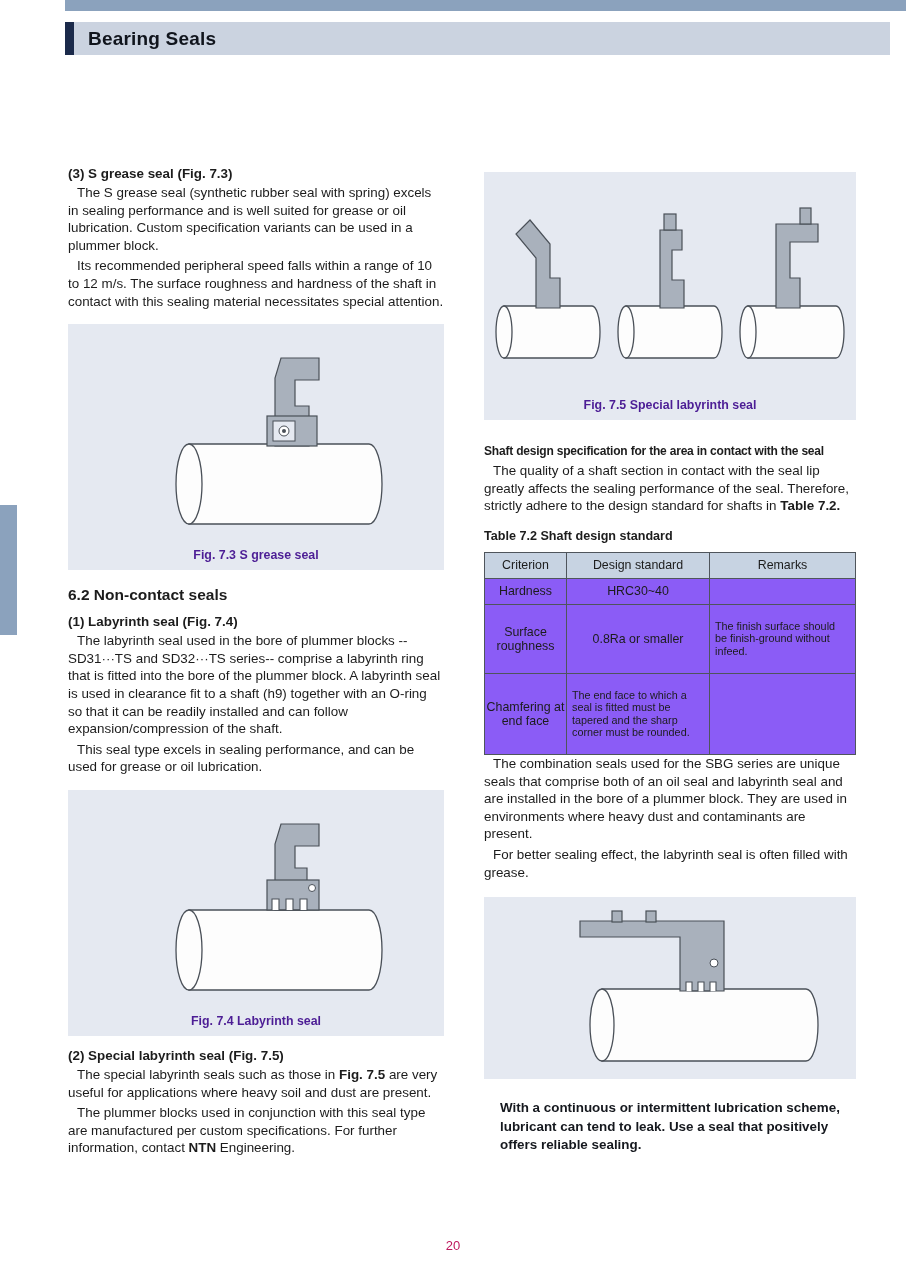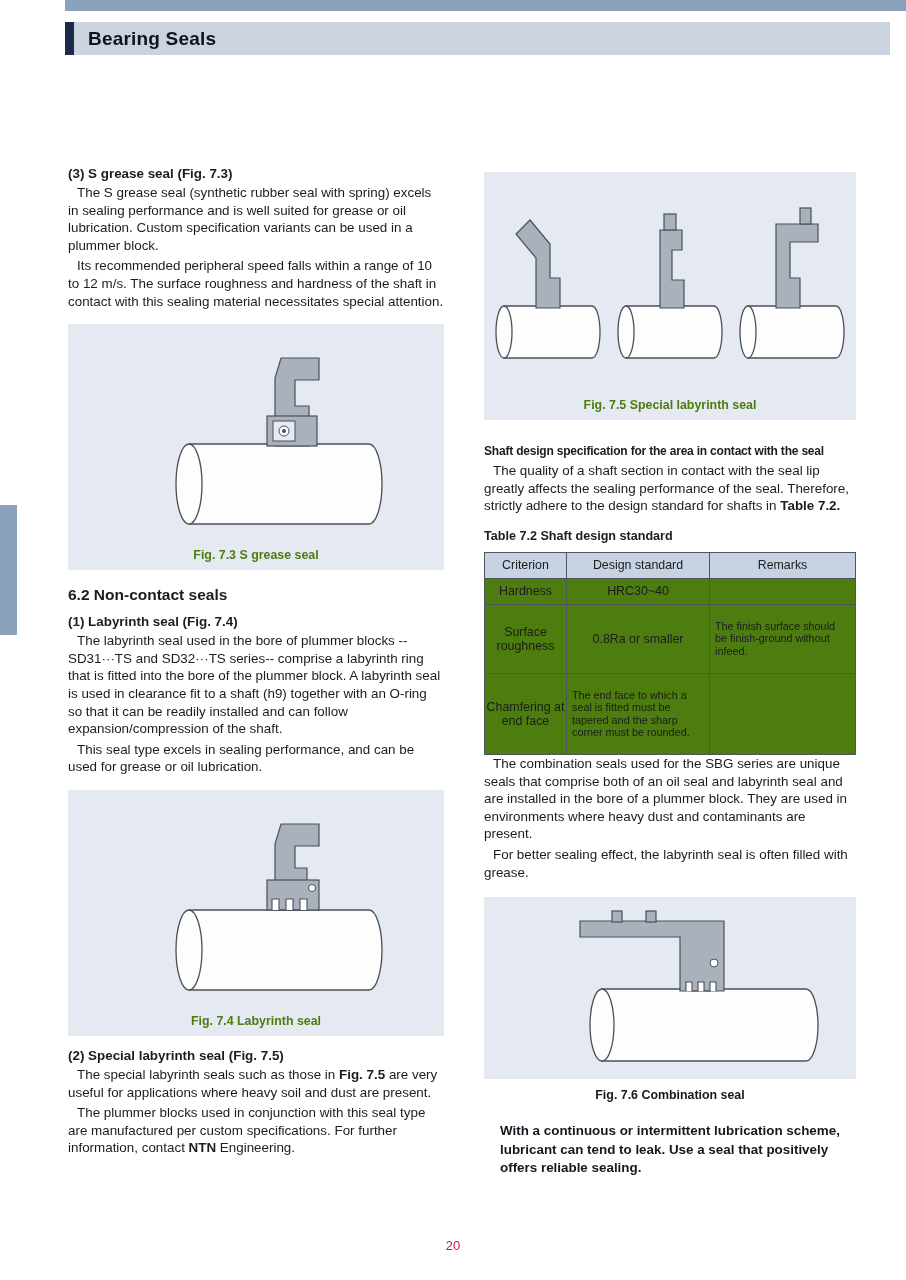--- a/index.html
+++ b/index.html
@@ -28,31 +28,31 @@
   p.body { font-size: 13.4px; line-height: 17.6px; margin: 0 0 3px 0; text-indent: 9px; }
   h3.sub { font-size: 13.4px; font-weight: bold; margin: 0 0 3px 0; }
   h2.sec { font-size: 15.5px; font-weight: bold; margin: 0 0 4px 0; }
   .b { font-weight: bold; }
 
   
   .figbox { background: #e5e9f1; display: flex; flex-direction: column; align-items: center; justify-content: space-between; padding: 8px 0; }
   .fig73, .fig74 { height: 246px; margin-top: 14px; margin-bottom: 8px; width: 376px; }
   .fig75 { height: 248px; width: 372px; }
   .fig76 { height: 182px; margin-top: 16px; width: 372px; }
-  .figcap { text-align: center; font-weight: bold; font-size: 12.4px; color: #4d7c0f; }
+  .figcap { text-align: center; font-weight: bold; font-size: 12.4px; color: #4c1d95; }
   .figcap-out { text-align: center; font-weight: bold; font-size: 12.4px; color: #15181e; margin-top: 9px; }
 
   .h-shaft { font-size: 12px; font-weight: bold; letter-spacing: -0.2px; white-space: nowrap; margin: 24px 0 4px 0; }
   .tbl-title { font-size: 12.6px; font-weight: bold; margin: 14px 0 0 0; }
 
   
   table.spec { border-collapse: collapse; width: 371px; margin-top: 9px; table-layout: fixed; }
   table.spec th, table.spec td { border: 1px solid #4f555c; padding: 2px 0; }
   table.spec th { background: #c7d3e2; font-weight: normal; font-size: 12.4px; height: 26px; text-align: center; }
-  table.spec td { background: #4d7c0f; font-size: 12.4px; text-align: center; vertical-align: middle; }
+  table.spec td { background: #8b5cf6; font-size: 12.4px; text-align: center; vertical-align: middle; }
   table.spec td.desc { font-size: 10.8px; line-height: 12.6px; text-align: left; padding: 15px 5px; }
   .col-c1 { width: 82px; } .col-c2 { width: 143px; } .col-c3 { width: 146px; }
   tr.r1 { height: 26px; } tr.r2 { height: 44px; } tr.r3 { height: 54px; }
 
   .sec-combination { margin-top: 24px; }
   .note { font-size: 13.4px; font-weight: bold; line-height: 18.6px; margin: 20px 0 0 0; padding-left: 16px; color: #15181e; }
 
   .page-number { position: absolute; left: 0; top: 1238px; width: 906px; text-align: center; font-size: 13px; color: #be185d; }
   svg .steel { fill: #a9b1bc; stroke: #4a5058; stroke-width: 1.2; }
   svg .white { fill: #fdfdfd; stroke: #4a5058; stroke-width: 1.3; }
@@ -177,19 +177,18 @@
       <svg width="372" height="160" viewBox="0 0 372 160">
         <path class="white" d="M118,84 H322 A12,36 0 0 1 322,156 H118 Z"></path>
         <ellipse class="white" cx="118" cy="120" rx="12" ry="36"></ellipse>
         <path class="steel" d="M96,16 H240 V86 H196 V32 H96 Z"></path>
         <rect class="steel" x="128" y="6" width="10" height="11"></rect>
         <rect class="steel" x="162" y="6" width="10" height="11"></rect>
         <circle cx="230" cy="58" r="4" fill="#ffffff" stroke="#4a5058"></circle>
         <path d="M202,86 v-9 h6 v9 h6 v-9 h6 v9 h6 v-9 h6 v9" fill="#ffffff" stroke="#4a5058" stroke-width="1.1"></path>
       </svg>
     </div>
-    <div class="figcap-out">Fig. 7.6 Combination seal</div>
 
     <p class="note">With a continuous or intermittent lubrication scheme, lubricant can tend to leak. Use a seal that positively offers reliable sealing.</p>
   </div>
 
   <div class="page-number">20</div>
 </div>
 
 </body></html>

